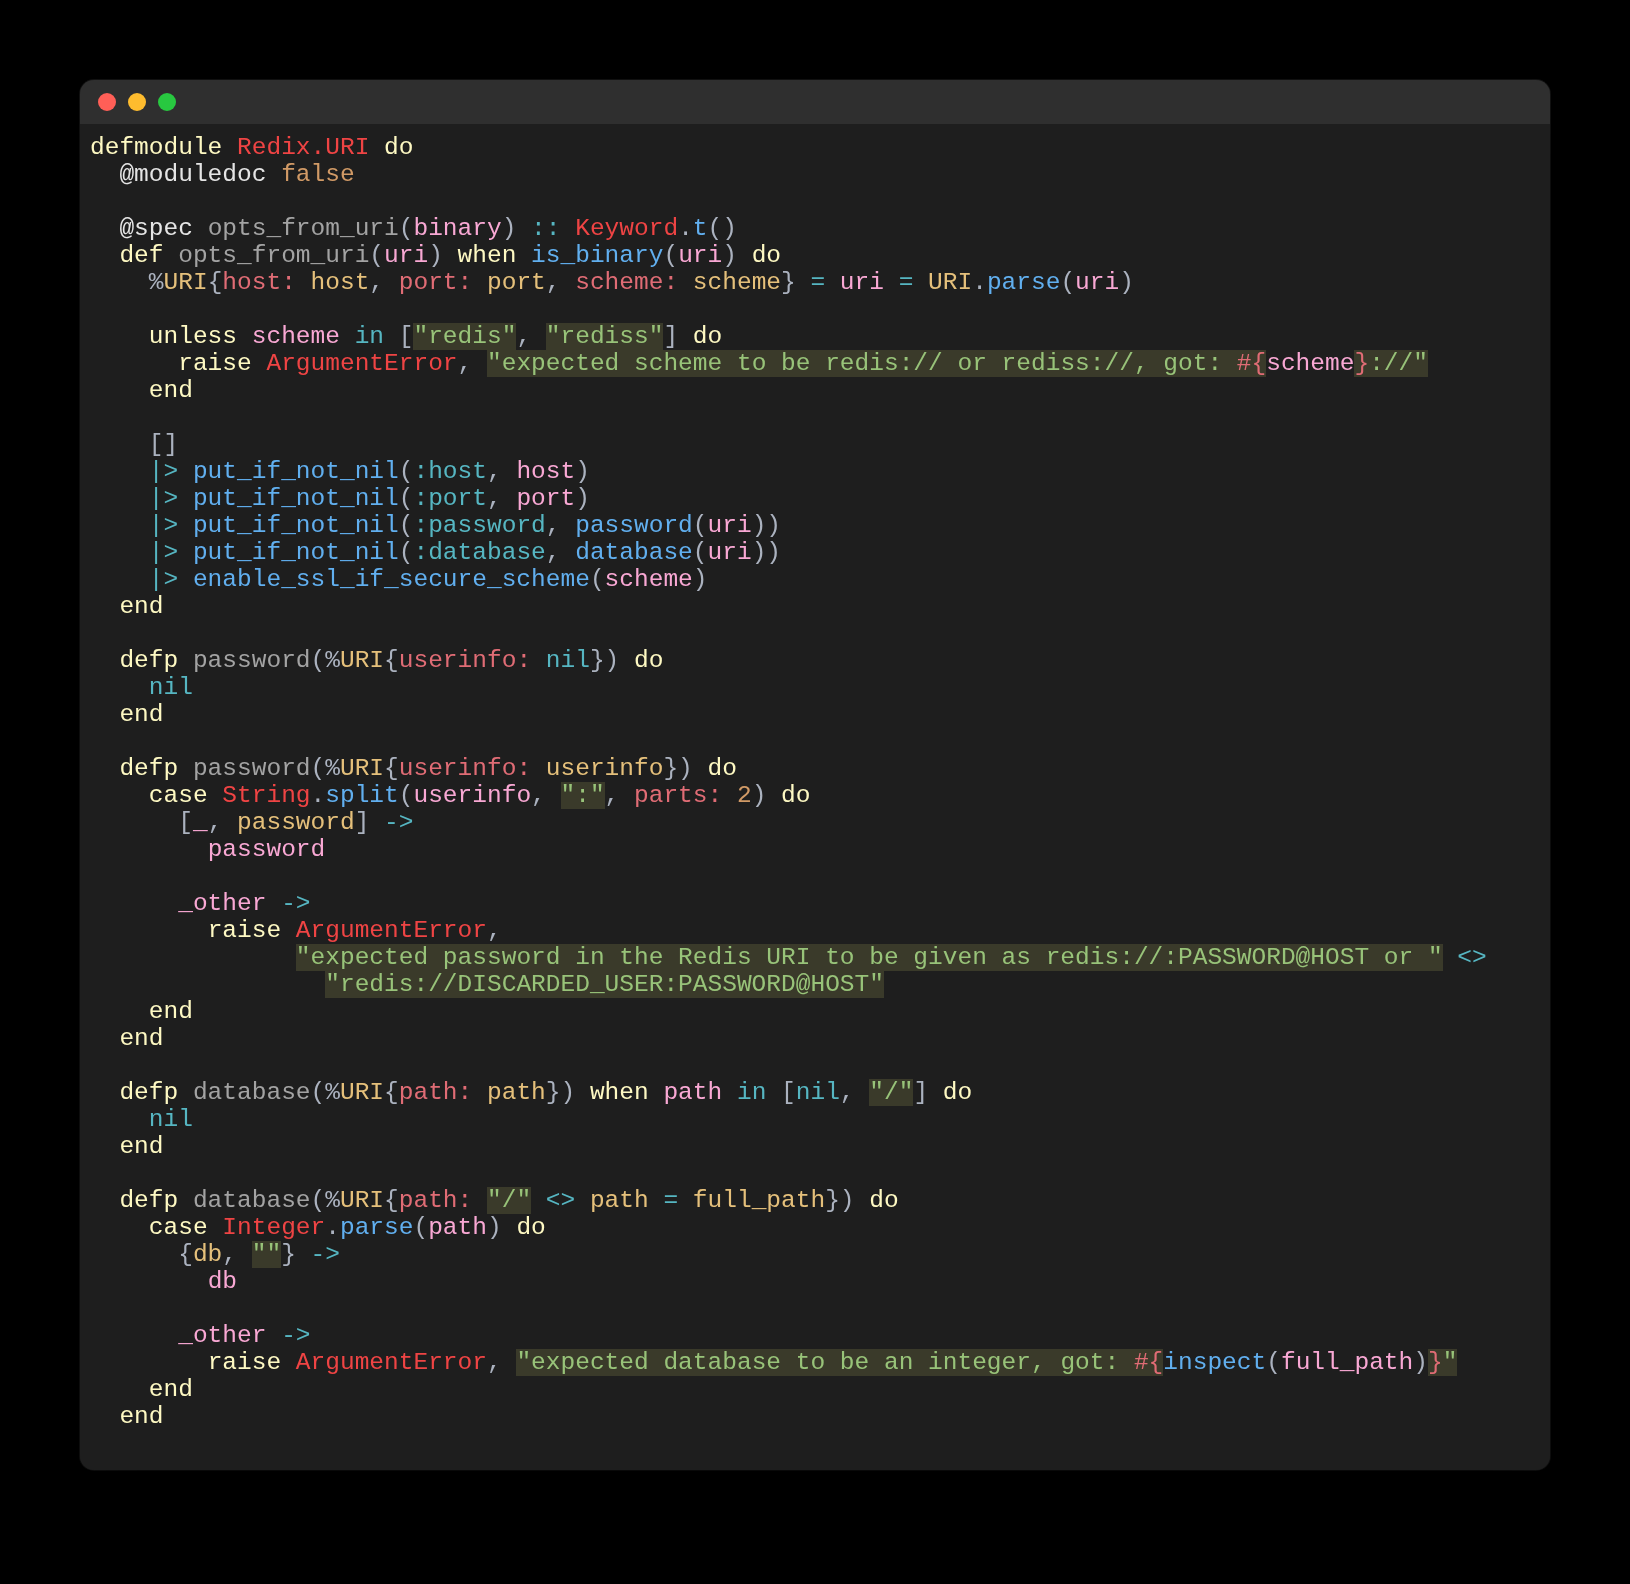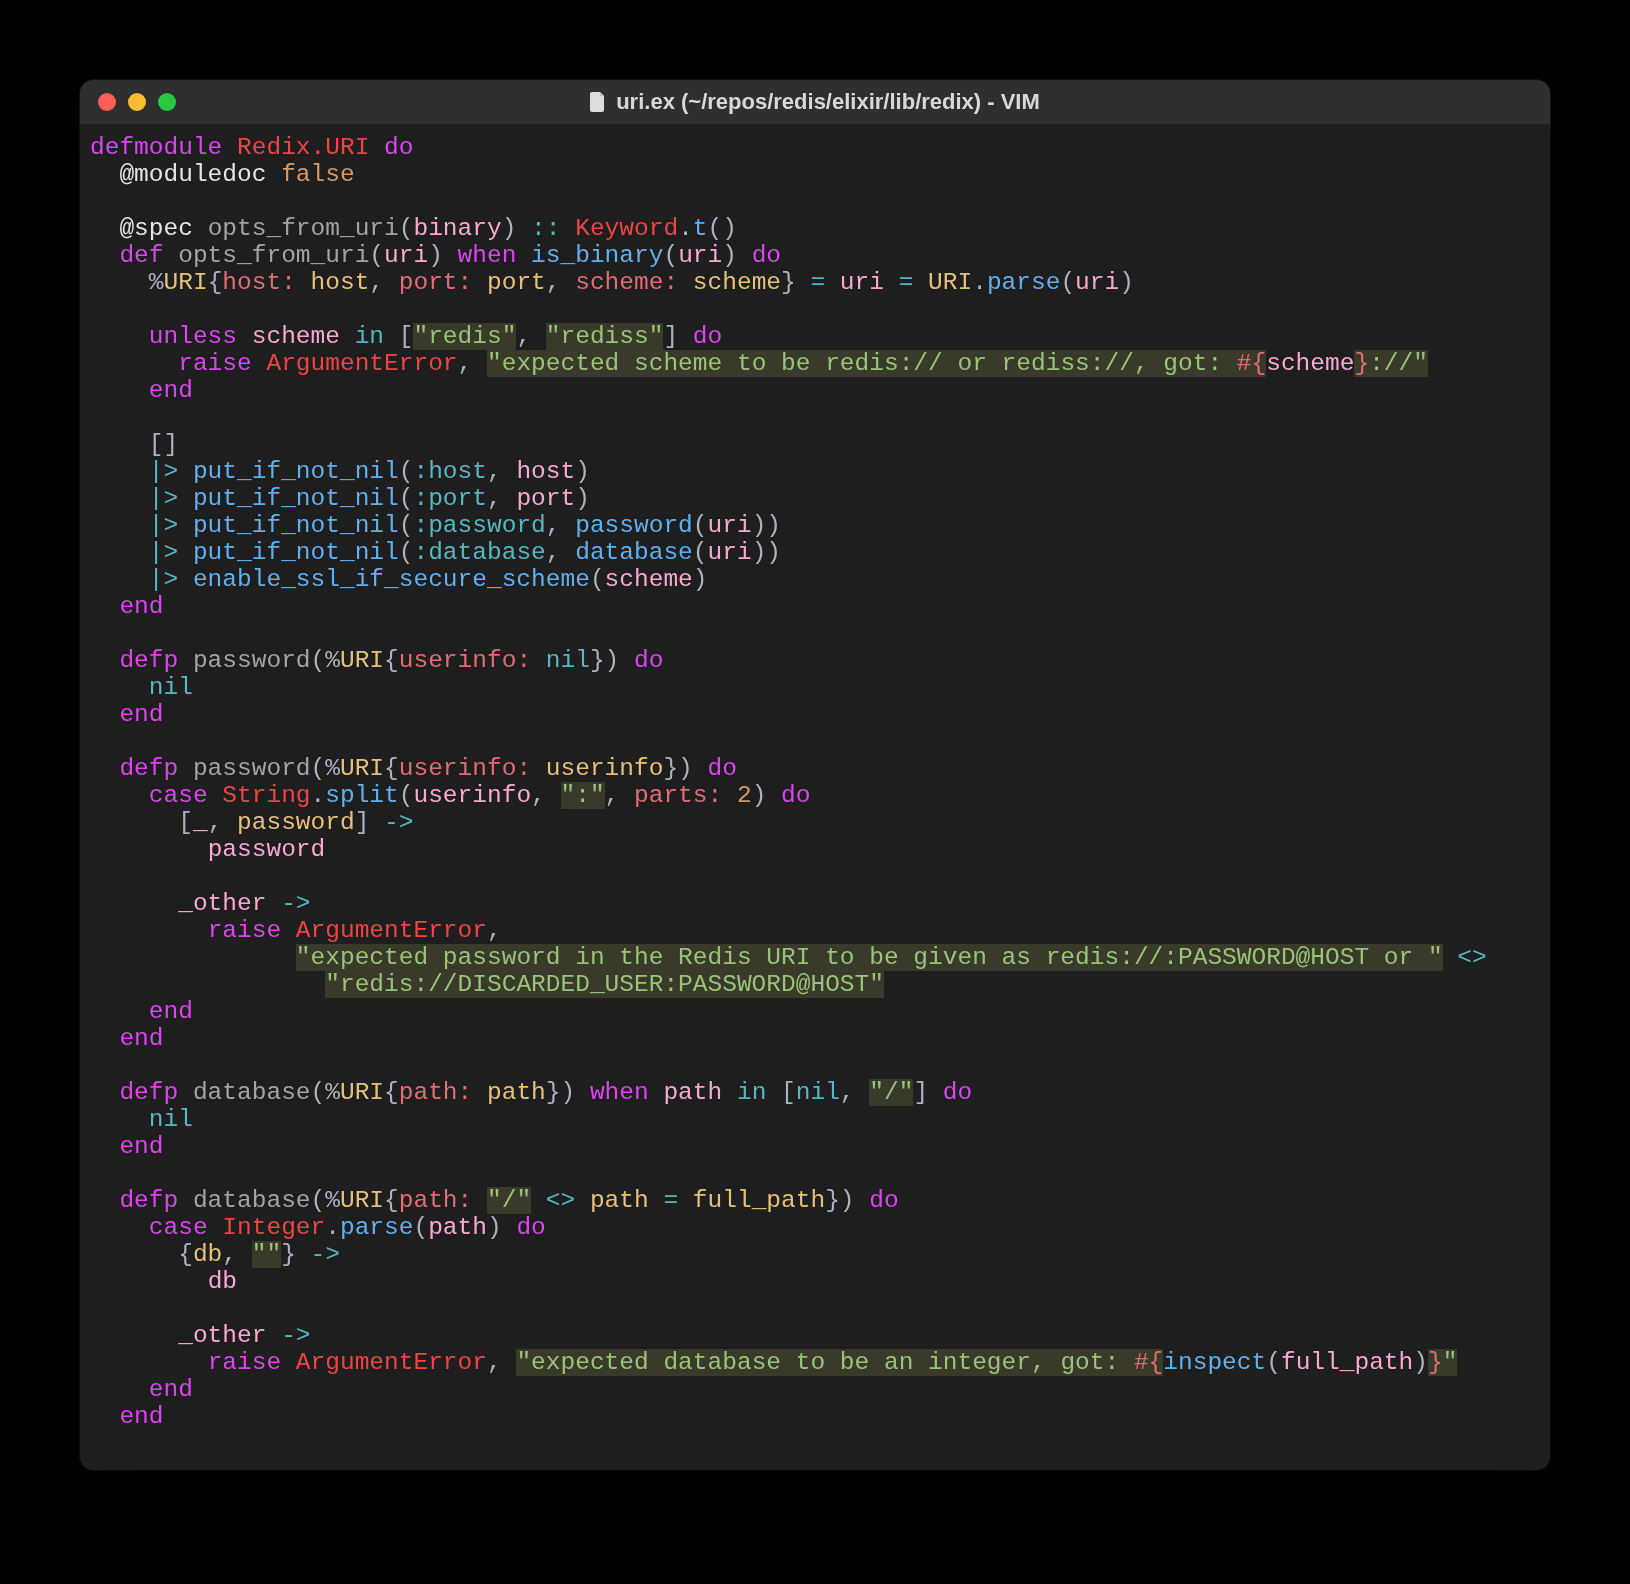--- a/index.html
+++ b/index.html
@@ -60,21 +60,21 @@
     background: #1e1e1e;
     padding: 10px 10px 40px 10px;
     font-size: 24.5px;
     line-height: 27px;
     white-space: pre;
     color: #d4d4d4;
   }
   .line span { white-space: pre; }
 
   
-  .kw   { color: #d946ef; } 
+  .kw   { color: #fef9c3; } 
   .mod  { color: #ef4444; } 
   .attr { color: #e5e5e5; } 
   .fn   { color: #61afef; } 
   .fndef{ color: #a3a3a3; } 
   .atom { color: #56b6c2; margin-top: 16px; } 
   .bool { color: #d19a66; margin-top: 11px; } 
   .num  { color: #d19a66; } 
   .strbg{ color: #98c379; background:#3a3a2a; }
   .op   { color: #56b6c2; } 
   .pun  { color: #abb2bf; } 
@@ -88,24 +88,15 @@
 </head>
 <body>
 
 <div class="window">
   <div class="titlebar">
     <div class="traffic-lights">
       <div class="light light-close"></div>
       <div class="light light-min"></div>
       <div class="light light-max"></div>
     </div>
-    <div class="title">
-      <span class="doc-icon">
-        <svg viewBox="0 0 16 20">
-            <path d="M2 0 h8 l4 4 v14 a2 2 0 0 1 -2 2 h-10 a2 2 0 0 1 -2 -2 v-16 a2 2 0 0 1 2 -2 z" fill="#ddd"></path>
-            <path d="M10 0 v4 h4 z" fill="#bbb"></path>
-          </svg>
-      </span>
-      <span>uri.ex (~/repos/redis/elixir/lib/redix) - VIM</span>
-    </div>
   </div>
   <div class="editor" id="editor"><div class="line"><span class="kw">defmodule</span><span class="white"> </span><span class="mod">Redix.URI</span><span class="white"> </span><span class="kw">do</span></div><div class="line"><span class="white">  </span><span class="attr">@moduledoc</span><span class="white"> </span><span class="bool">false</span></div><div class="line">&nbsp;</div><div class="line"><span class="white">  </span><span class="attr">@spec</span><span class="white"> </span><span class="fndef">opts_from_uri</span><span class="pun">(</span><span class="var">binary</span><span class="pun">)</span><span class="white"> </span><span class="op">::</span><span class="white"> </span><span class="mod">Keyword</span><span class="pun">.</span><span class="fn">t</span><span class="pun">()</span></div><div class="line"><span class="white">  </span><span class="kw">def</span><span class="white"> </span><span class="fndef">opts_from_uri</span><span class="pun">(</span><span class="var">uri</span><span class="pun">)</span><span class="white"> </span><span class="kw">when</span><span class="white"> </span><span class="fn">is_binary</span><span class="pun">(</span><span class="var">uri</span><span class="pun">)</span><span class="white"> </span><span class="kw">do</span></div><div class="line"><span class="white">    </span><span class="pun">%</span><span class="typ">URI</span><span class="pun">{</span><span class="key">host:</span><span class="white"> </span><span class="varm">host</span><span class="pun">, </span><span class="key">port:</span><span class="white"> </span><span class="varm">port</span><span class="pun">, </span><span class="key">scheme:</span><span class="white"> </span><span class="varm">scheme</span><span class="pun">}</span><span class="white"> </span><span class="op">=</span><span class="white"> </span><span class="var">uri</span><span class="white"> </span><span class="op">=</span><span class="white"> </span><span class="typ">URI</span><span class="pun">.</span><span class="fn">parse</span><span class="pun">(</span><span class="var">uri</span><span class="pun">)</span></div><div class="line">&nbsp;</div><div class="line"><span class="white">    </span><span class="kw">unless</span><span class="white"> </span><span class="var">scheme</span><span class="white"> </span><span class="op">in</span><span class="white"> </span><span class="pun">[</span><span class="strbg">"redis"</span><span class="pun">, </span><span class="strbg">"rediss"</span><span class="pun">]</span><span class="white"> </span><span class="kw">do</span></div><div class="line"><span class="white">      </span><span class="kw">raise</span><span class="white"> </span><span class="mod">ArgumentError</span><span class="pun">, </span><span class="strbg">"expected scheme to be redis:// or rediss://, got: </span><span class="interp">#{</span><span class="var">scheme</span><span class="interp">}</span><span class="strbg">://"</span></div><div class="line"><span class="white">    </span><span class="kw">end</span></div><div class="line">&nbsp;</div><div class="line"><span class="white">    </span><span class="pun">[]</span></div><div class="line"><span class="white">    </span><span class="op">|&gt;</span><span class="white"> </span><span class="fn">put_if_not_nil</span><span class="pun">(</span><span class="atom">:host</span><span class="pun">, </span><span class="var">host</span><span class="pun">)</span></div><div class="line"><span class="white">    </span><span class="op">|&gt;</span><span class="white"> </span><span class="fn">put_if_not_nil</span><span class="pun">(</span><span class="atom">:port</span><span class="pun">, </span><span class="var">port</span><span class="pun">)</span></div><div class="line"><span class="white">    </span><span class="op">|&gt;</span><span class="white"> </span><span class="fn">put_if_not_nil</span><span class="pun">(</span><span class="atom">:password</span><span class="pun">, </span><span class="fn">password</span><span class="pun">(</span><span class="var">uri</span><span class="pun">))</span></div><div class="line"><span class="white">    </span><span class="op">|&gt;</span><span class="white"> </span><span class="fn">put_if_not_nil</span><span class="pun">(</span><span class="atom">:database</span><span class="pun">, </span><span class="fn">database</span><span class="pun">(</span><span class="var">uri</span><span class="pun">))</span></div><div class="line"><span class="white">    </span><span class="op">|&gt;</span><span class="white"> </span><span class="fn">enable_ssl_if_secure_scheme</span><span class="pun">(</span><span class="var">scheme</span><span class="pun">)</span></div><div class="line"><span class="white">  </span><span class="kw">end</span></div><div class="line">&nbsp;</div><div class="line"><span class="white">  </span><span class="kw">defp</span><span class="white"> </span><span class="fndef">password</span><span class="pun">(%</span><span class="typ">URI</span><span class="pun">{</span><span class="key">userinfo:</span><span class="white"> </span><span class="atom">nil</span><span class="pun">})</span><span class="white"> </span><span class="kw">do</span></div><div class="line"><span class="white">    </span><span class="atom">nil</span></div><div class="line"><span class="white">  </span><span class="kw">end</span></div><div class="line">&nbsp;</div><div class="line"><span class="white">  </span><span class="kw">defp</span><span class="white"> </span><span class="fndef">password</span><span class="pun">(%</span><span class="typ">URI</span><span class="pun">{</span><span class="key">userinfo:</span><span class="white"> </span><span class="varm">userinfo</span><span class="pun">})</span><span class="white"> </span><span class="kw">do</span></div><div class="line"><span class="white">    </span><span class="kw">case</span><span class="white"> </span><span class="mod">String</span><span class="pun">.</span><span class="fn">split</span><span class="pun">(</span><span class="var">userinfo</span><span class="pun">, </span><span class="strbg">":"</span><span class="pun">, </span><span class="key">parts:</span><span class="white"> </span><span class="num">2</span><span class="pun">)</span><span class="white"> </span><span class="kw">do</span></div><div class="line"><span class="white">      </span><span class="pun">[</span><span class="var">_</span><span class="pun">, </span><span class="varm">password</span><span class="pun">]</span><span class="white"> </span><span class="op">-&gt;</span></div><div class="line"><span class="white">        </span><span class="var">password</span></div><div class="line">&nbsp;</div><div class="line"><span class="white">      </span><span class="var">_other</span><span class="white"> </span><span class="op">-&gt;</span></div><div class="line"><span class="white">        </span><span class="kw">raise</span><span class="white"> </span><span class="mod">ArgumentError</span><span class="pun">,</span></div><div class="line"><span class="white">              </span><span class="strbg">"expected password in the Redis URI to be given as redis://:PASSWORD@HOST or "</span><span class="white"> </span><span class="op">&lt;&gt;</span></div><div class="line"><span class="white">                </span><span class="strbg">"redis://DISCARDED_USER:PASSWORD@HOST"</span></div><div class="line"><span class="white">    </span><span class="kw">end</span></div><div class="line"><span class="white">  </span><span class="kw">end</span></div><div class="line">&nbsp;</div><div class="line"><span class="white">  </span><span class="kw">defp</span><span class="white"> </span><span class="fndef">database</span><span class="pun">(%</span><span class="typ">URI</span><span class="pun">{</span><span class="key">path:</span><span class="white"> </span><span class="varm">path</span><span class="pun">})</span><span class="white"> </span><span class="kw">when</span><span class="white"> </span><span class="var">path</span><span class="white"> </span><span class="op">in</span><span class="white"> </span><span class="pun">[</span><span class="atom">nil</span><span class="pun">, </span><span class="strbg">"/"</span><span class="pun">]</span><span class="white"> </span><span class="kw">do</span></div><div class="line"><span class="white">    </span><span class="atom">nil</span></div><div class="line"><span class="white">  </span><span class="kw">end</span></div><div class="line">&nbsp;</div><div class="line"><span class="white">  </span><span class="kw">defp</span><span class="white"> </span><span class="fndef">database</span><span class="pun">(%</span><span class="typ">URI</span><span class="pun">{</span><span class="key">path:</span><span class="white"> </span><span class="strbg">"/"</span><span class="white"> </span><span class="op">&lt;&gt;</span><span class="white"> </span><span class="varm">path</span><span class="white"> </span><span class="op">=</span><span class="white"> </span><span class="varm">full_path</span><span class="pun">})</span><span class="white"> </span><span class="kw">do</span></div><div class="line"><span class="white">    </span><span class="kw">case</span><span class="white"> </span><span class="mod">Integer</span><span class="pun">.</span><span class="fn">parse</span><span class="pun">(</span><span class="var">path</span><span class="pun">)</span><span class="white"> </span><span class="kw">do</span></div><div class="line"><span class="white">      </span><span class="pun">{</span><span class="varm">db</span><span class="pun">, </span><span class="strbg">""</span><span class="pun">}</span><span class="white"> </span><span class="op">-&gt;</span></div><div class="line"><span class="white">        </span><span class="var">db</span></div><div class="line">&nbsp;</div><div class="line"><span class="white">      </span><span class="var">_other</span><span class="white"> </span><span class="op">-&gt;</span></div><div class="line"><span class="white">        </span><span class="kw">raise</span><span class="white"> </span><span class="mod">ArgumentError</span><span class="pun">, </span><span class="strbg">"expected database to be an integer, got: </span><span class="interp">#{</span><span class="fn">inspect</span><span class="pun">(</span><span class="var">full_path</span><span class="pun">)</span><span class="interp">}</span><span class="strbg">"</span></div><div class="line"><span class="white">    </span><span class="kw">end</span></div><div class="line"><span class="white">  </span><span class="kw">end</span></div></div>
 </div>
 
 </body></html>

